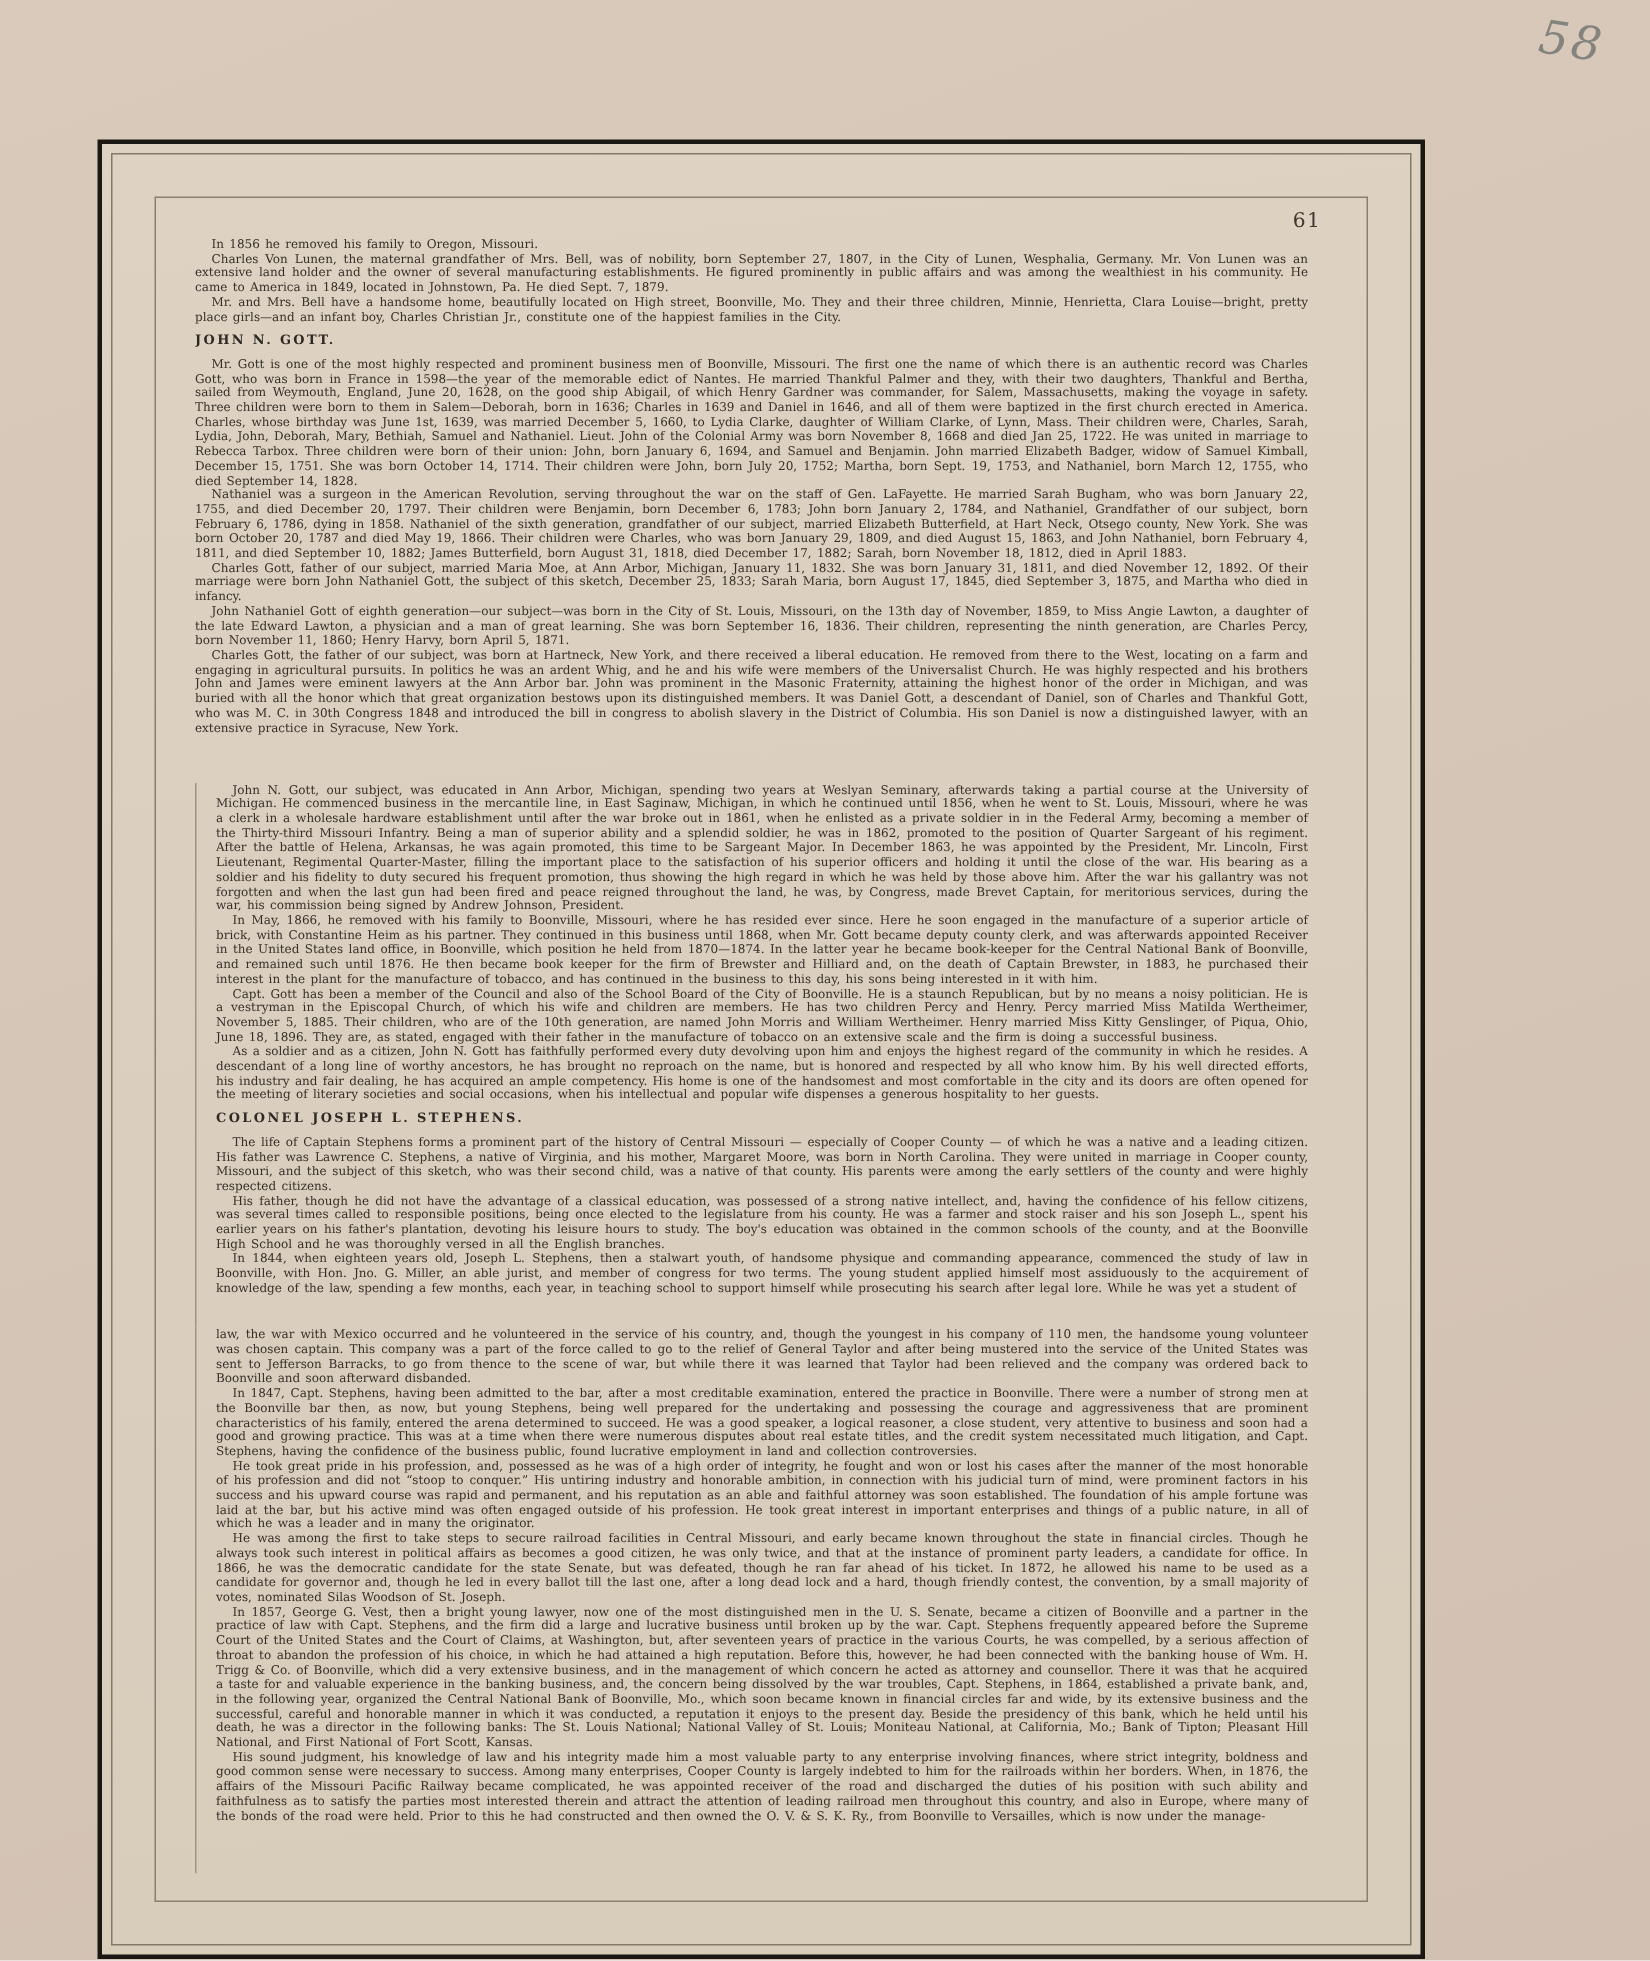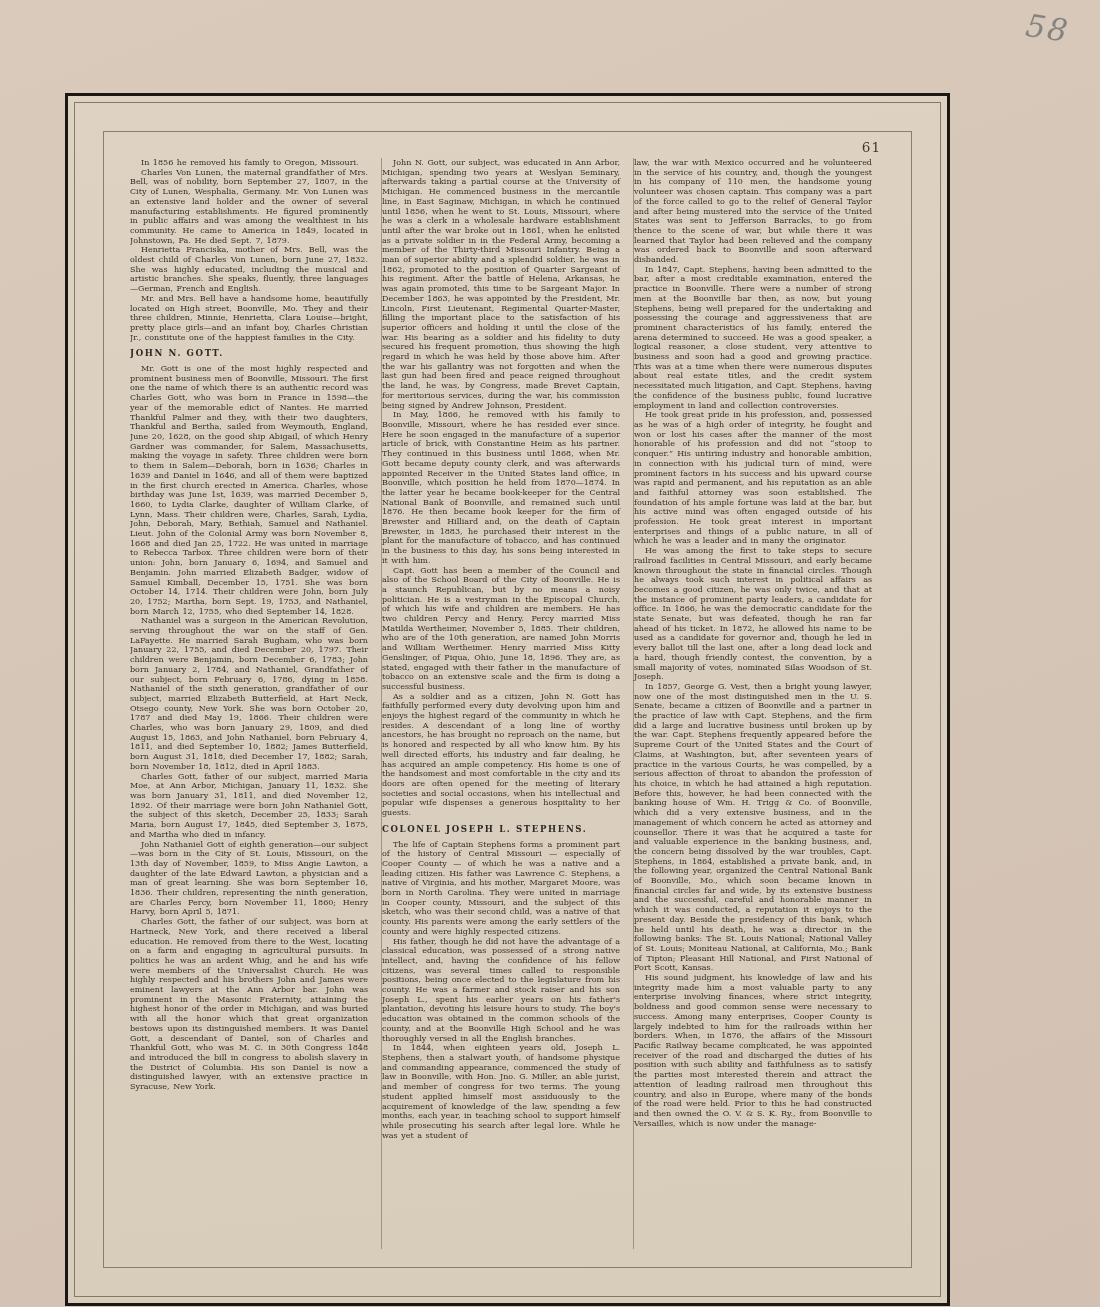--- a/index.html
+++ b/index.html
@@ -19,49 +19,48 @@
     background:linear-gradient(175deg,#ded3c3 0%,#dacfbf 55%,#d8ccba 100%);
   }
   .mid-frame{position:absolute;inset:6px;border:1px solid #837969;}
   .content-frame{position:absolute;inset:28px;border:1px solid #8a7f6e;}
   .page-number{
     position:absolute;top:7px;right:30px;
     font-size:13.5px;color:#40382e;letter-spacing:1px;
   }
   .text-area{
     position:absolute;left:26px;right:26px;top:26px;bottom:18px;
-    display:flex;overflow:hidden;
+    display:flex;overflow:hidden;flex-direction:column;
   }
   .col{
     flex:1 1 0;min-width:0;
     font-size:8px;line-height:9.7px;color:#352f27;
     text-align:justify;
     padding-right:13px;
   }
-  .col + .col{border-left:1px solid #a1947f;}
+  .col + .col{border-left:1px solid #a1947f;padding-left:13px;}
   .col p{margin:0;text-indent:11px;word-spacing:1px;}
   .col h3{
     margin:7px 0 5px 0;text-align:left;text-indent:0;
     font-size:8.6px;font-weight:bold;letter-spacing:1.6px;color:#2e2922;
   }
 </style>
 </head>
 <body>
 
 <div class="handwritten">58</div>
 
 <div class="black-frame">
   <div class="mid-frame">
     <div class="content-frame">
       <div class="page-number">61</div>
       <div class="text-area">
         <div class="col">
             <p>In 1856 he removed his family to Oregon, Missouri.</p>
             <p>Charles Von Lunen, the maternal grandfather of Mrs. Bell, was of nobility, born September 27, 1807, in the City of Lunen, Wesphalia, Germany. Mr. Von Lunen was an extensive land holder and the owner of several manufacturing establishments. He figured prominently in public affairs and was among the wealthiest in his community. He came to America in 1849, located in Johnstown, Pa. He died Sept. 7, 1879.</p>
-            <p>Henrietta Franciska, mother of Mrs. Bell, was the oldest child of Charles Von Lunen, born June 27, 1832. She was highly educated, including the musical and artistic branches. She speaks, fluently, three languages—German, French and English.</p>
             <p>Mr. and Mrs. Bell have a handsome home, beautifully located on High street, Boonville, Mo. They and their three children, Minnie, Henrietta, Clara Louise—bright, pretty place girls—and an infant boy, Charles Christian Jr., constitute one of the happiest families in the City.</p>
             <h3>JOHN N. GOTT.</h3>
             <p>Mr. Gott is one of the most highly respected and prominent business men of Boonville, Missouri. The first one the name of which there is an authentic record was Charles Gott, who was born in France in 1598—the year of the memorable edict of Nantes. He married Thankful Palmer and they, with their two daughters, Thankful and Bertha, sailed from Weymouth, England, June 20, 1628, on the good ship Abigail, of which Henry Gardner was commander, for Salem, Massachusetts, making the voyage in safety. Three children were born to them in Salem—Deborah, born in 1636; Charles in 1639 and Daniel in 1646, and all of them were baptized in the first church erected in America. Charles, whose birthday was June 1st, 1639, was married December 5, 1660, to Lydia Clarke, daughter of William Clarke, of Lynn, Mass. Their children were, Charles, Sarah, Lydia, John, Deborah, Mary, Bethiah, Samuel and Nathaniel. Lieut. John of the Colonial Army was born November 8, 1668 and died Jan 25, 1722. He was united in marriage to Rebecca Tarbox. Three children were born of their union: John, born January 6, 1694, and Samuel and Benjamin. John married Elizabeth Badger, widow of Samuel Kimball, December 15, 1751. She was born October 14, 1714. Their children were John, born July 20, 1752; Martha, born Sept. 19, 1753, and Nathaniel, born March 12, 1755, who died September 14, 1828.</p>
             <p>Nathaniel was a surgeon in the American Revolution, serving throughout the war on the staff of Gen. LaFayette. He married Sarah Bugham, who was born January 22, 1755, and died December 20, 1797. Their children were Benjamin, born December 6, 1783; John born January 2, 1784, and Nathaniel, Grandfather of our subject, born February 6, 1786, dying in 1858. Nathaniel of the sixth generation, grandfather of our subject, married Elizabeth Butterfield, at Hart Neck, Otsego county, New York. She was born October 20, 1787 and died May 19, 1866. Their children were Charles, who was born January 29, 1809, and died August 15, 1863, and John Nathaniel, born February 4, 1811, and died September 10, 1882; James Butterfield, born August 31, 1818, died December 17, 1882; Sarah, born November 18, 1812, died in April 1883.</p>
             <p>Charles Gott, father of our subject, married Maria Moe, at Ann Arbor, Michigan, January 11, 1832. She was born January 31, 1811, and died November 12, 1892. Of their marriage were born John Nathaniel Gott, the subject of this sketch, December 25, 1833; Sarah Maria, born August 17, 1845, died September 3, 1875, and Martha who died in infancy.</p>
             <p>John Nathaniel Gott of eighth generation—our subject—was born in the City of St. Louis, Missouri, on the 13th day of November, 1859, to Miss Angie Lawton, a daughter of the late Edward Lawton, a physician and a man of great learning. She was born September 16, 1836. Their children, representing the ninth generation, are Charles Percy, born November 11, 1860; Henry Harvy, born April 5, 1871.</p>
             <p>Charles Gott, the father of our subject, was born at Hartneck, New York, and there received a liberal education. He removed from there to the West, locating on a farm and engaging in agricultural pursuits. In politics he was an ardent Whig, and he and his wife were members of the Universalist Church. He was highly respected and his brothers John and James were eminent lawyers at the Ann Arbor bar. John was prominent in the Masonic Fraternity, attaining the highest honor of the order in Michigan, and was buried with all the honor which that great organization bestows upon its distinguished members. It was Daniel Gott, a descendant of Daniel, son of Charles and Thankful Gott, who was M. C. in 30th Congress 1848 and introduced the bill in congress to abolish slavery in the District of Columbia. His son Daniel is now a distinguished lawyer, with an extensive practice in Syracuse, New York.</p>
           </div>
         <div class="col">
             <p>John N. Gott, our subject, was educated in Ann Arbor, Michigan, spending two years at Weslyan Seminary, afterwards taking a partial course at the University of Michigan. He commenced business in the mercantile line, in East Saginaw, Michigan, in which he continued until 1856, when he went to St. Louis, Missouri, where he was a clerk in a wholesale hardware establishment until after the war broke out in 1861, when he enlisted as a private soldier in in the Federal Army, becoming a member of the Thirty-third Missouri Infantry. Being a man of superior ability and a splendid soldier, he was in 1862, promoted to the position of Quarter Sargeant of his regiment. After the battle of Helena, Arkansas, he was again promoted, this time to be Sargeant Major. In December 1863, he was appointed by the President, Mr. Lincoln, First Lieutenant, Regimental Quarter-Master, filling the important place to the satisfaction of his superior officers and holding it until the close of the war. His bearing as a soldier and his fidelity to duty secured his frequent promotion, thus showing the high regard in which he was held by those above him. After the war his gallantry was not forgotten and when the last gun had been fired and peace reigned throughout the land, he was, by Congress, made Brevet Captain, for meritorious services, during the war, his commission being signed by Andrew Johnson, President.</p>

